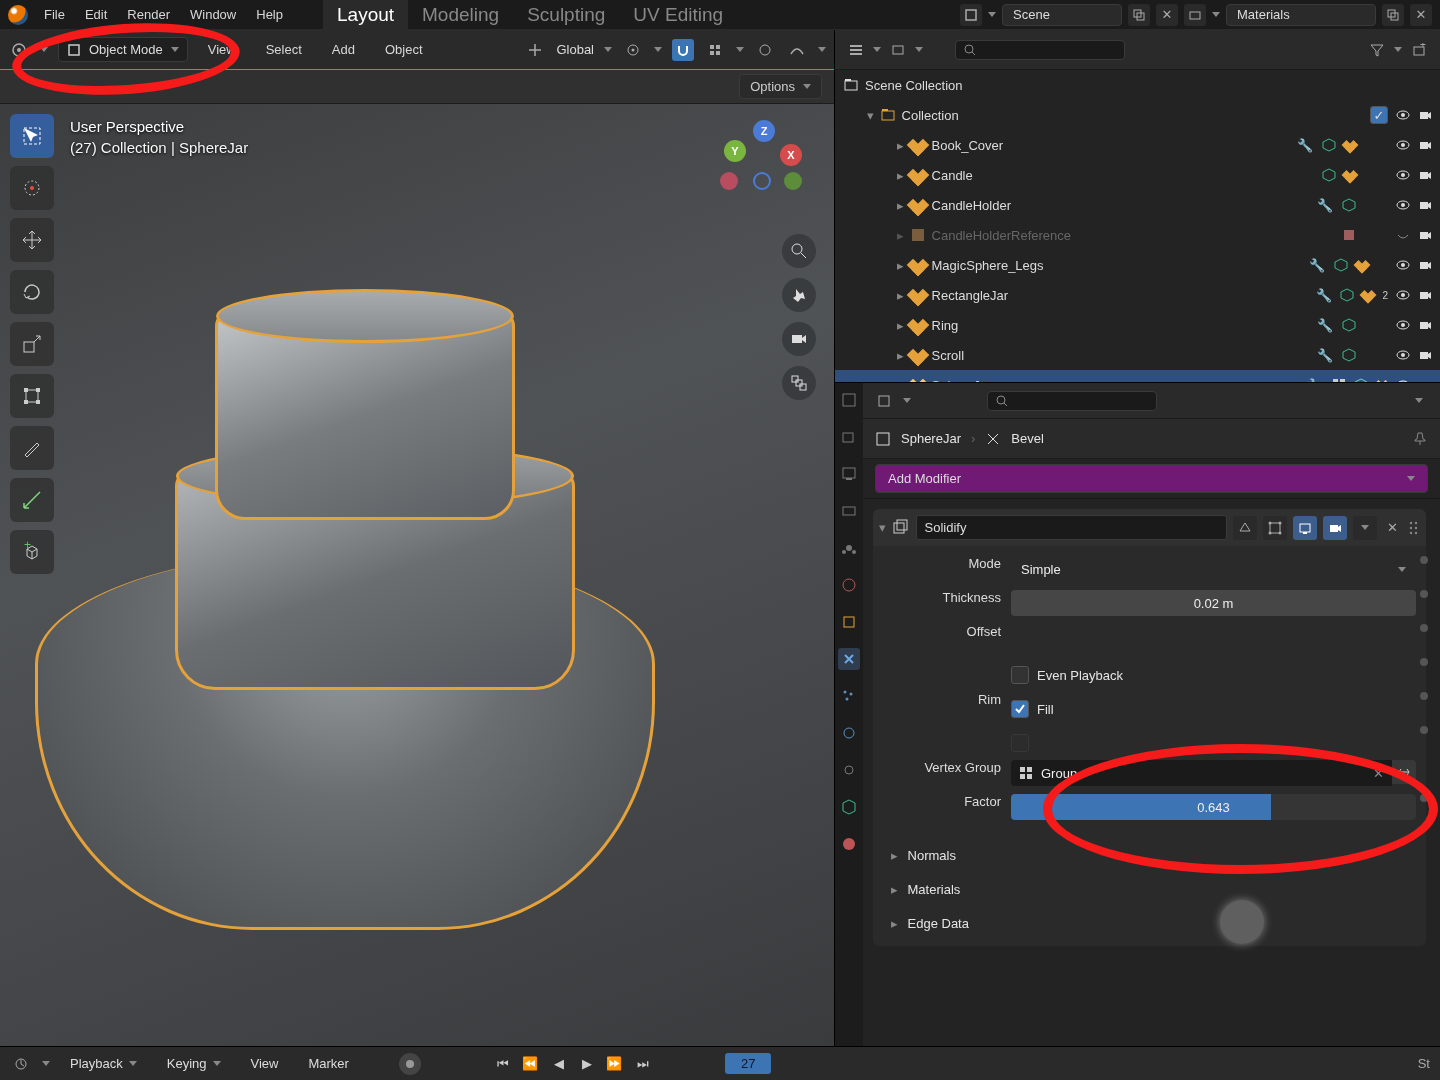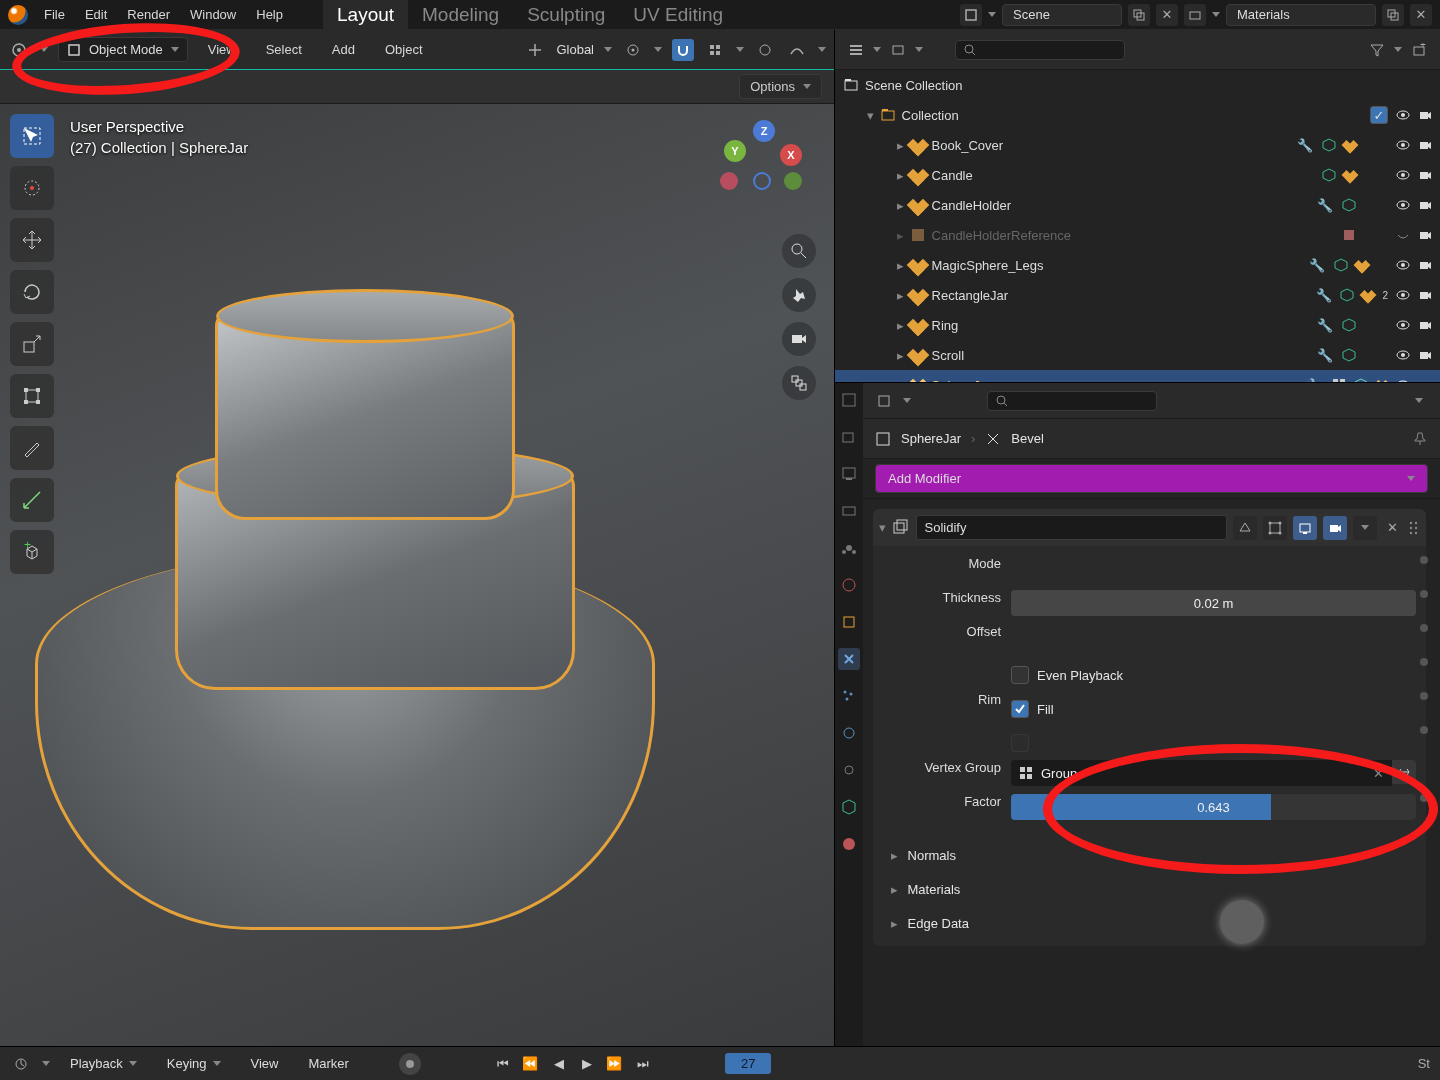--- a/index.html
+++ b/index.html
@@ -47,21 +47,21 @@
 .mod-ic { color:#5f9ed1; }
 .properties { flex: 1; background: #232323; display: flex; }
 .prop-tabs { width: 28px; background: #1c1c1c; display: flex; flex-direction: column; align-items: center; padding-top: 6px; gap: 15px; }
 .ptab { width: 22px; height: 22px; display: flex; align-items: center; justify-content: center; color: #777; cursor: pointer; border-radius: 3px; }
 .ptab.active { color: #6fa8e3; background: #2f3d4e; }
 .prop-body { flex: 1; display: flex; flex-direction: column; }
 .prop-hdr { height: 36px; display: flex; align-items: center; padding: 0 10px; background: #2a2a2a; border-bottom: 1px solid #1b1b1b; gap: 8px; }
 .breadcrumb { height: 40px; display: flex; align-items: center; padding: 0 12px; gap: 10px; background: #2a2a2a; border-bottom: 1px solid #1b1b1b; }
 .breadcrumb .sep { color: #666; }
 .add-mod { height: 40px; display: flex; align-items: center; padding: 0 12px; background: #232323; border-bottom: 1px solid #1a1a1a; }
-.add-mod-btn { flex: 1; background: #a21caf; border: 1px solid #3a3a3a; border-radius: 4px; padding: 6px 12px; color: #ddd; display: flex; justify-content: space-between; align-items: center; }
+.add-mod-btn { flex: 1; background: #701a75; border: 1px solid #3a3a3a; border-radius: 4px; padding: 6px 12px; color: #ddd; display: flex; justify-content: space-between; align-items: center; }
 .mod-panel { padding: 10px 14px 10px 10px; }
 .mod-header { display: flex; align-items: center; gap: 6px; background: #303030; border-radius: 6px 6px 0 0; padding: 6px; }
 .mod-name-box { flex: 1; background: #1a1a1a; border: 1px solid #3a3a3a; border-radius: 3px; padding: 4px 8px; color: #ddd; }
 .tog { width: 24px; height: 24px; background: #2a2a2a; border-radius: 3px; display: flex; align-items: center; justify-content: center; color: #aaa; cursor: pointer; }
 .tog.on { background: #3d5e8c; color: #fff; }
 .mod-body { background: #2a2a2a; border-radius: 0 0 6px 6px; padding: 10px 10px 6px 10px; }
 .prop-row { display: flex; height: 34px; gap: 10px; position: relative; }
 .prop-row .lbl { flex: 0 0 118px; text-align: right; color: #ddd; }
 .prop-row .fld { flex: 1; background: #464646; border-radius: 4px; height: 26px; display: flex; align-items: center; justify-content: center; color: #eee; position: relative; overflow: hidden; }
 .prop-row .fld.blue { background: #3d74b3; }
@@ -738,20 +738,24 @@
                 <circle cx="8" cy="3" r="1.2" fill="#888"></circle>
                 <circle cx="3" cy="8" r="1.2" fill="#888"></circle>
                 <circle cx="8" cy="8" r="1.2" fill="#888"></circle>
                 <circle cx="3" cy="13" r="1.2" fill="#888"></circle>
                 <circle cx="8" cy="13" r="1.2" fill="#888"></circle>
               </svg>
           </div>
           <div class="mod-body">
             <div class="prop-row">
               <div class="lbl">Mode</div>
+              <div class="fld" style="background:#2a2a2a;justify-content:space-between;padding:0 10px">
+                  <span>Simple</span>
+                  <div class="chevron"></div>
+                </div>
               <div class="dot"></div>
             </div>
             <div class="prop-row">
               <div class="lbl">Thickness</div>
               <div class="fld">0.02 m</div>
               <div class="dot"></div>
             </div>
             <div class="prop-row">
               <div class="lbl">Offset</div>
               <div class="dot"></div>

